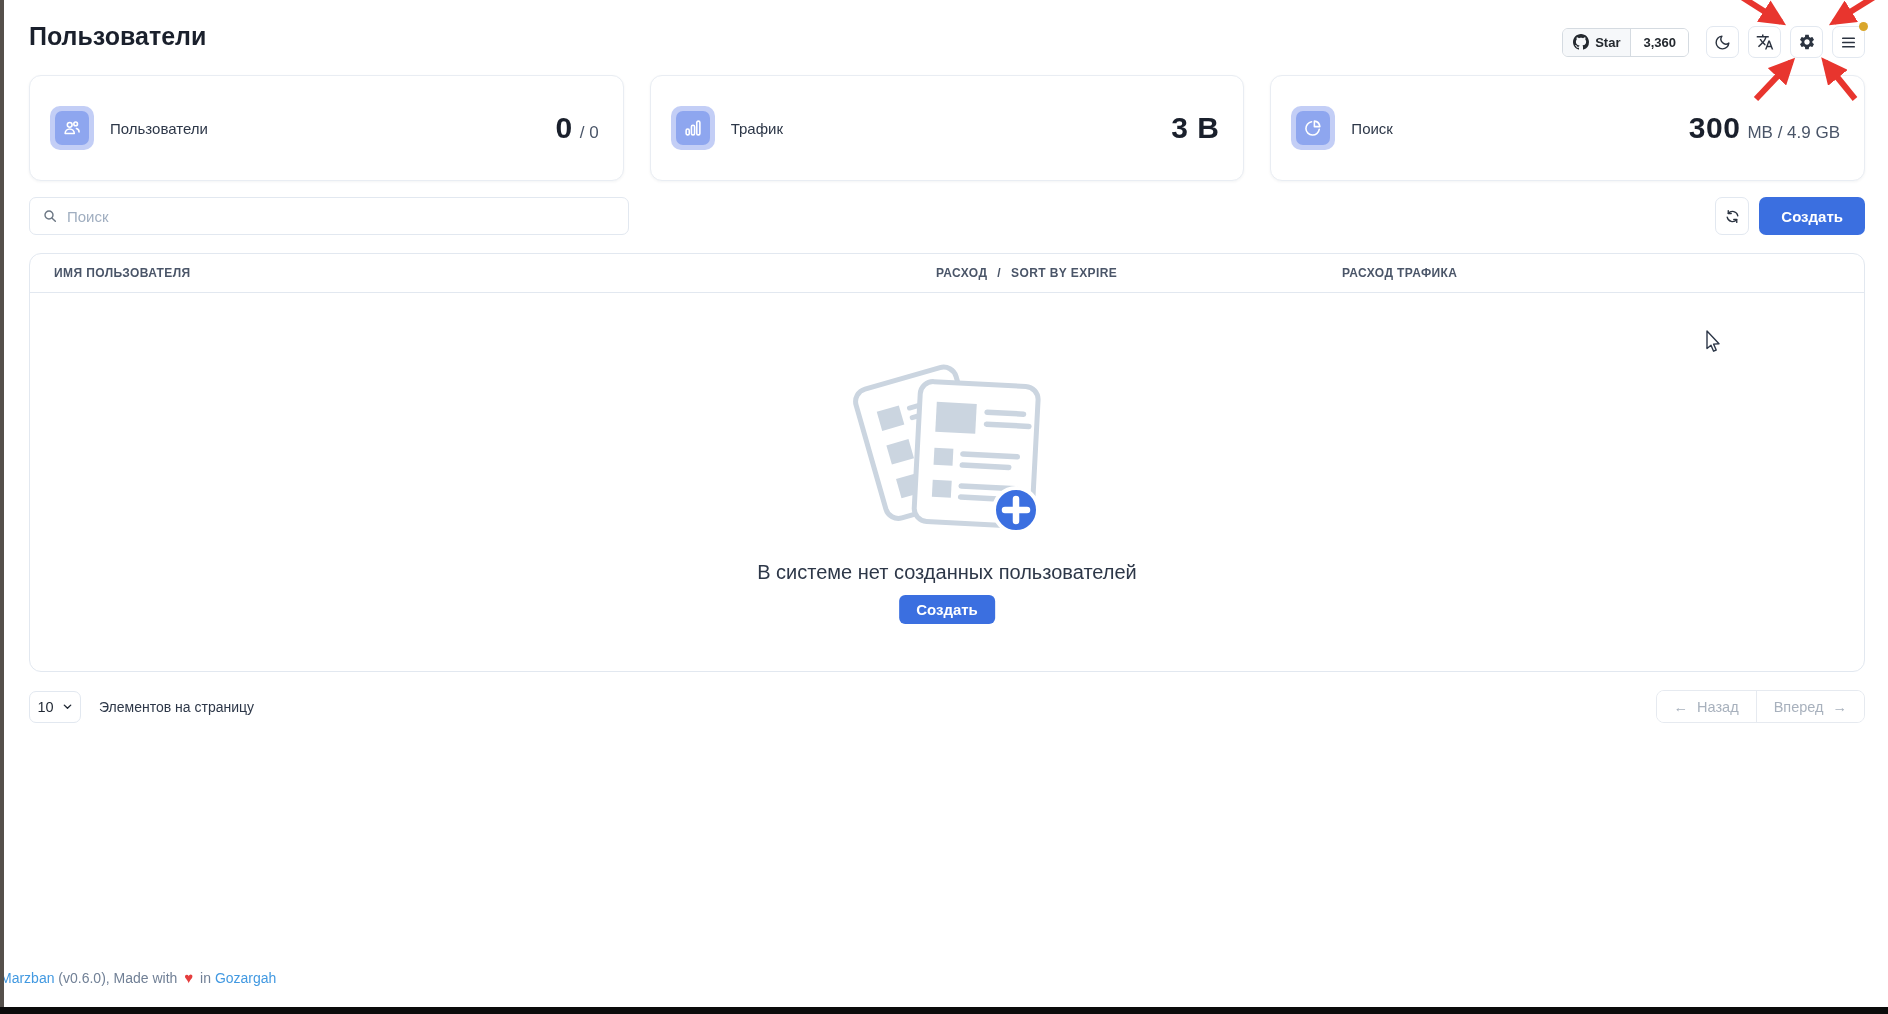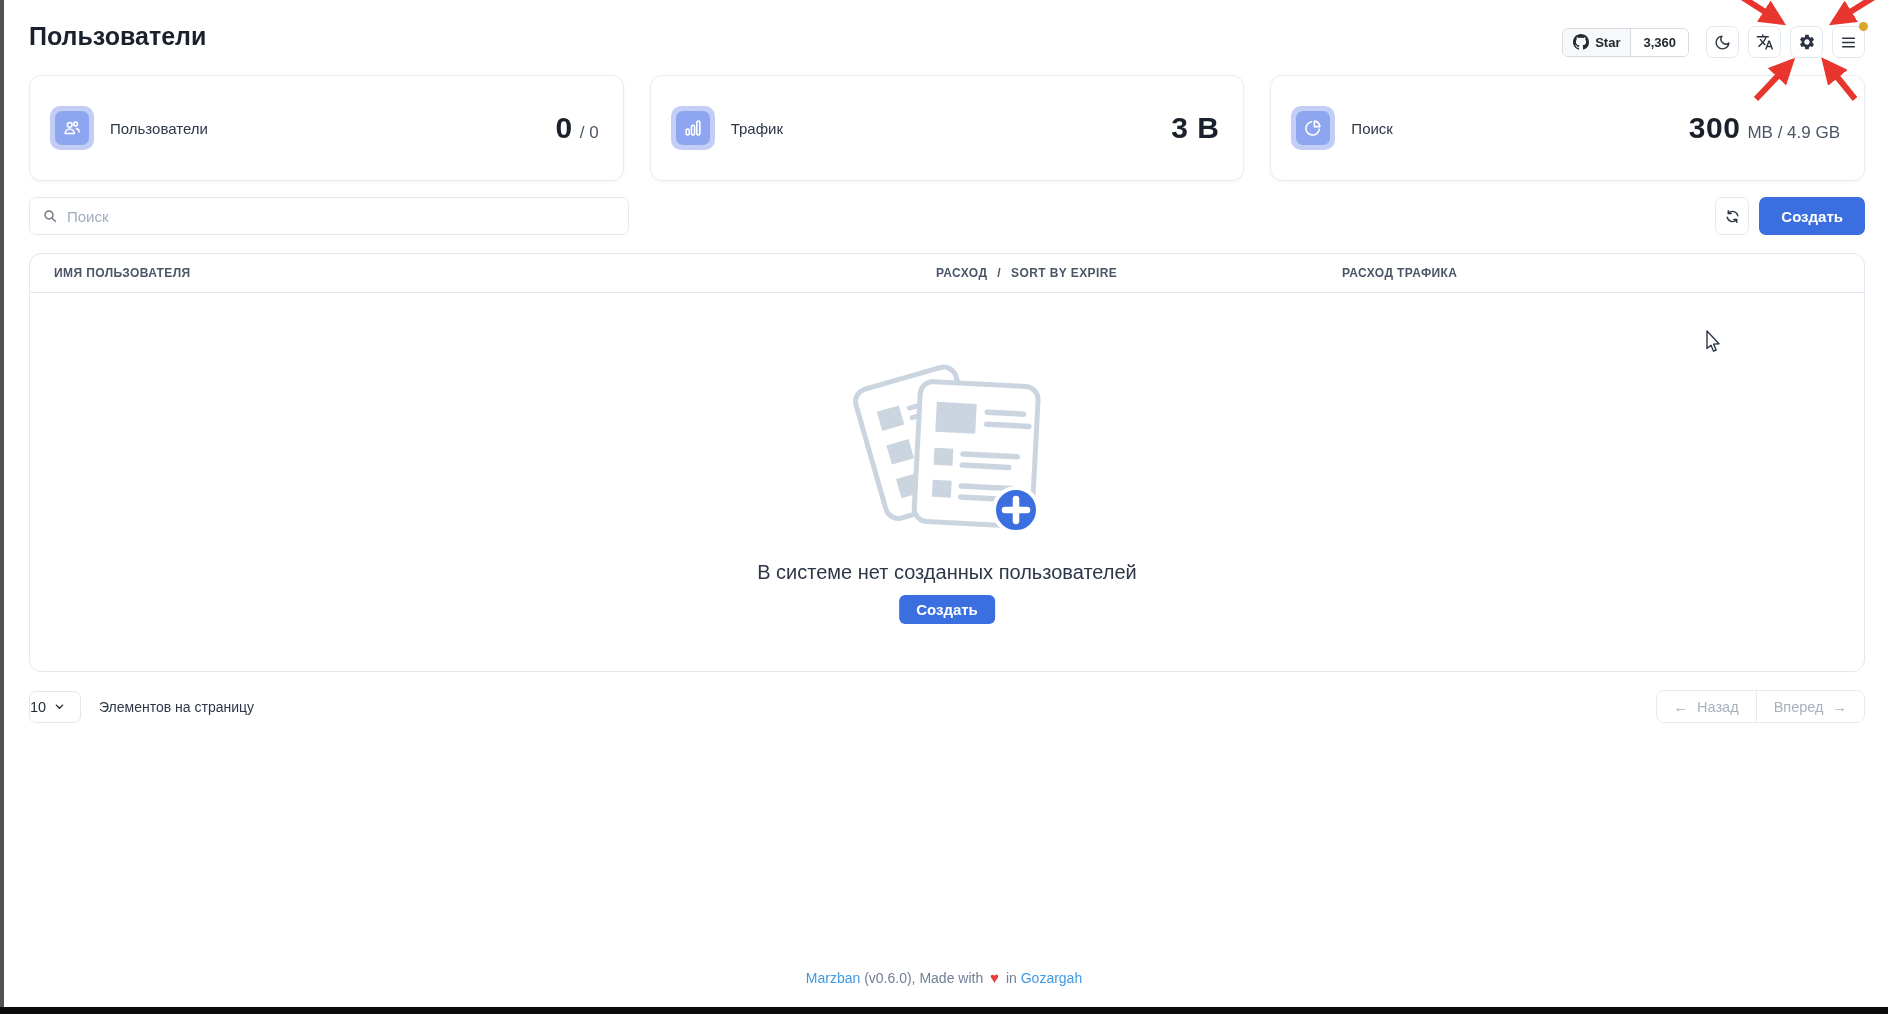--- a/index.html
+++ b/index.html
@@ -55,29 +55,29 @@
   
   .empty-illustration { position:absolute; left:50%; transform:translateX(-50%); top:88px; }
   .empty-text { position:absolute; top:307px; width:100%; text-align:center; font-size:20px; color:#2d3748; }
   .empty-create-btn { position:absolute; top:341px; left:50%; transform:translateX(-50%); height:29px; padding:0 17px;
                       background:#3b6fe0; color:#fff; border:none; border-radius:6px; font-size:15px; font-weight:700;
                       cursor:pointer; font-family:"Liberation Sans","DejaVu Sans",sans-serif; }
 
   
   .pagination { position:absolute; left:29px; right:23px; top:690px; display:flex; align-items:center; }
   .page-size { display:flex; align-items:center; gap:8px; width:52px; height:32px; border:1px solid #e2e8f0; border-radius:7px;
-               background:#fff; justify-content:flex-start; cursor:pointer; font-size:14.5px; color:#1f2733; }
+               background:#fff; justify-content:center; cursor:pointer; font-size:14.5px; color:#1f2733; }
   .per-page-label { margin-left:18px; font-size:14px; color:#2d3748; }
   .pager { margin-left:auto; display:flex; border:1px solid #e6eaf0; border-radius:8px; overflow:hidden; background:#fff; }
   .pager-btn { display:flex; align-items:center; gap:9px; padding:0 17px; height:31px; font-size:14.5px; color:#a8b1bd;
                background:#fff; border:none; cursor:pointer; font-family:"Liberation Sans","DejaVu Sans",sans-serif; }
   .pager-btn + .pager-btn { border-left:1px solid #e6eaf0; }
 
   
-  .footer { position:absolute; top:969px; width:100%; text-align:center; font-size:14px; color:#718096; }
+  .footer { position:absolute; top:969px; width:100%; text-align:left; font-size:14px; color:#718096; }
   .footer a { color:#4299e1; text-decoration:none; cursor:pointer; }
   .footer .heart { color:#e53e3e; font-size:15px; margin:0 3px; }
 
   .annotation-layer { position:absolute; left:0; top:0; width:1888px; height:1014px; pointer-events:none; z-index:90; }
 </style>
 </head>
 <body>
 
 <div class="win-edge-left"></div>
 <div class="win-bar-bottom"></div>

